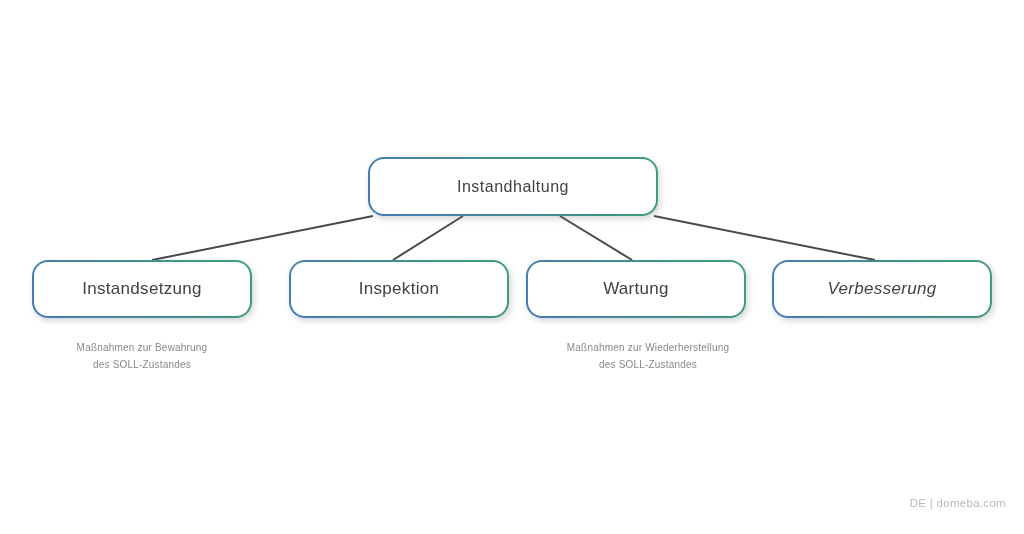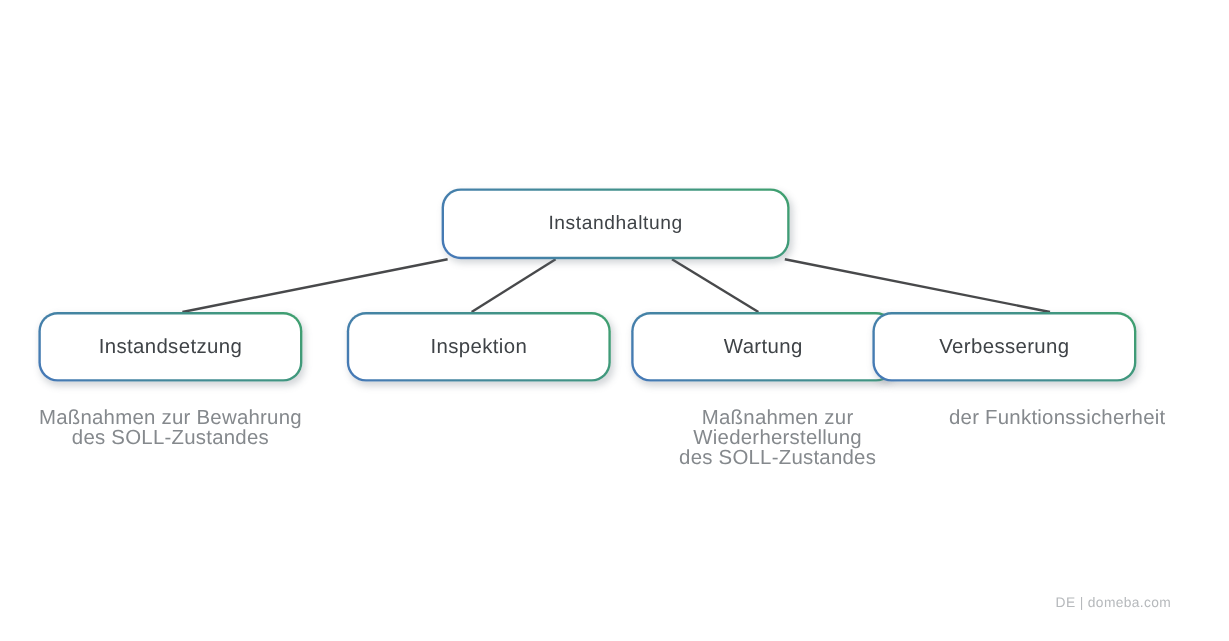--- a/index.html
+++ b/index.html
@@ -58,39 +58,39 @@
     height: 58px;
   }
   .child-node .node-inner {
     font-size: 17px;
     color: #3f4347;
     letter-spacing: 0.3px;
   }
   .child-0 { left: 32px; }
   .child-1 { left: 289px; }
   .child-2 { left: 526px; text-align: center; }
-  .child-3 { left: 727px; }
+  .child-3 { left: 772px; font-style: italic; }
   .description {
     position: absolute;
     top: 339px;
     width: 240px;
     text-align: center;
-    font-size: 17px;
+    font-size: 10px;
     line-height: 17px;
     color: #85898d;
     letter-spacing: 0.2px;
   }
   .desc-0 { left: 22px; }
   .desc-1 { left: 269px; }
   .desc-2 { left: 528px; }
   .desc-3 { left: 761px; }
   .description span { display: block; }
   .watermark {
     position: absolute;
-    right: 48px;
+    right: 18px;
     top: 497px;
     font-size: 11.5px;
     color: #b6b9bc;
     letter-spacing: 0.3px;
   }
 </style>
 </head>
 <body>
 
 <div class="canvas">
@@ -121,18 +121,17 @@
 
   <div class="description desc-0">
     <span>Maßnahmen zur Bewahrung</span>
     <span>des SOLL-Zustandes</span>
   </div>
   <div class="description desc-2">
     <span>Maßnahmen zur Wiederherstellung</span>
     <span>des SOLL-Zustandes</span>
   </div>
   <div class="description desc-3">
-    <span>der Funktionssicherheit</span>
   </div>
 
   <div class="watermark">DE | domeba.com</div>
 
 </div>
 
 </body></html>

